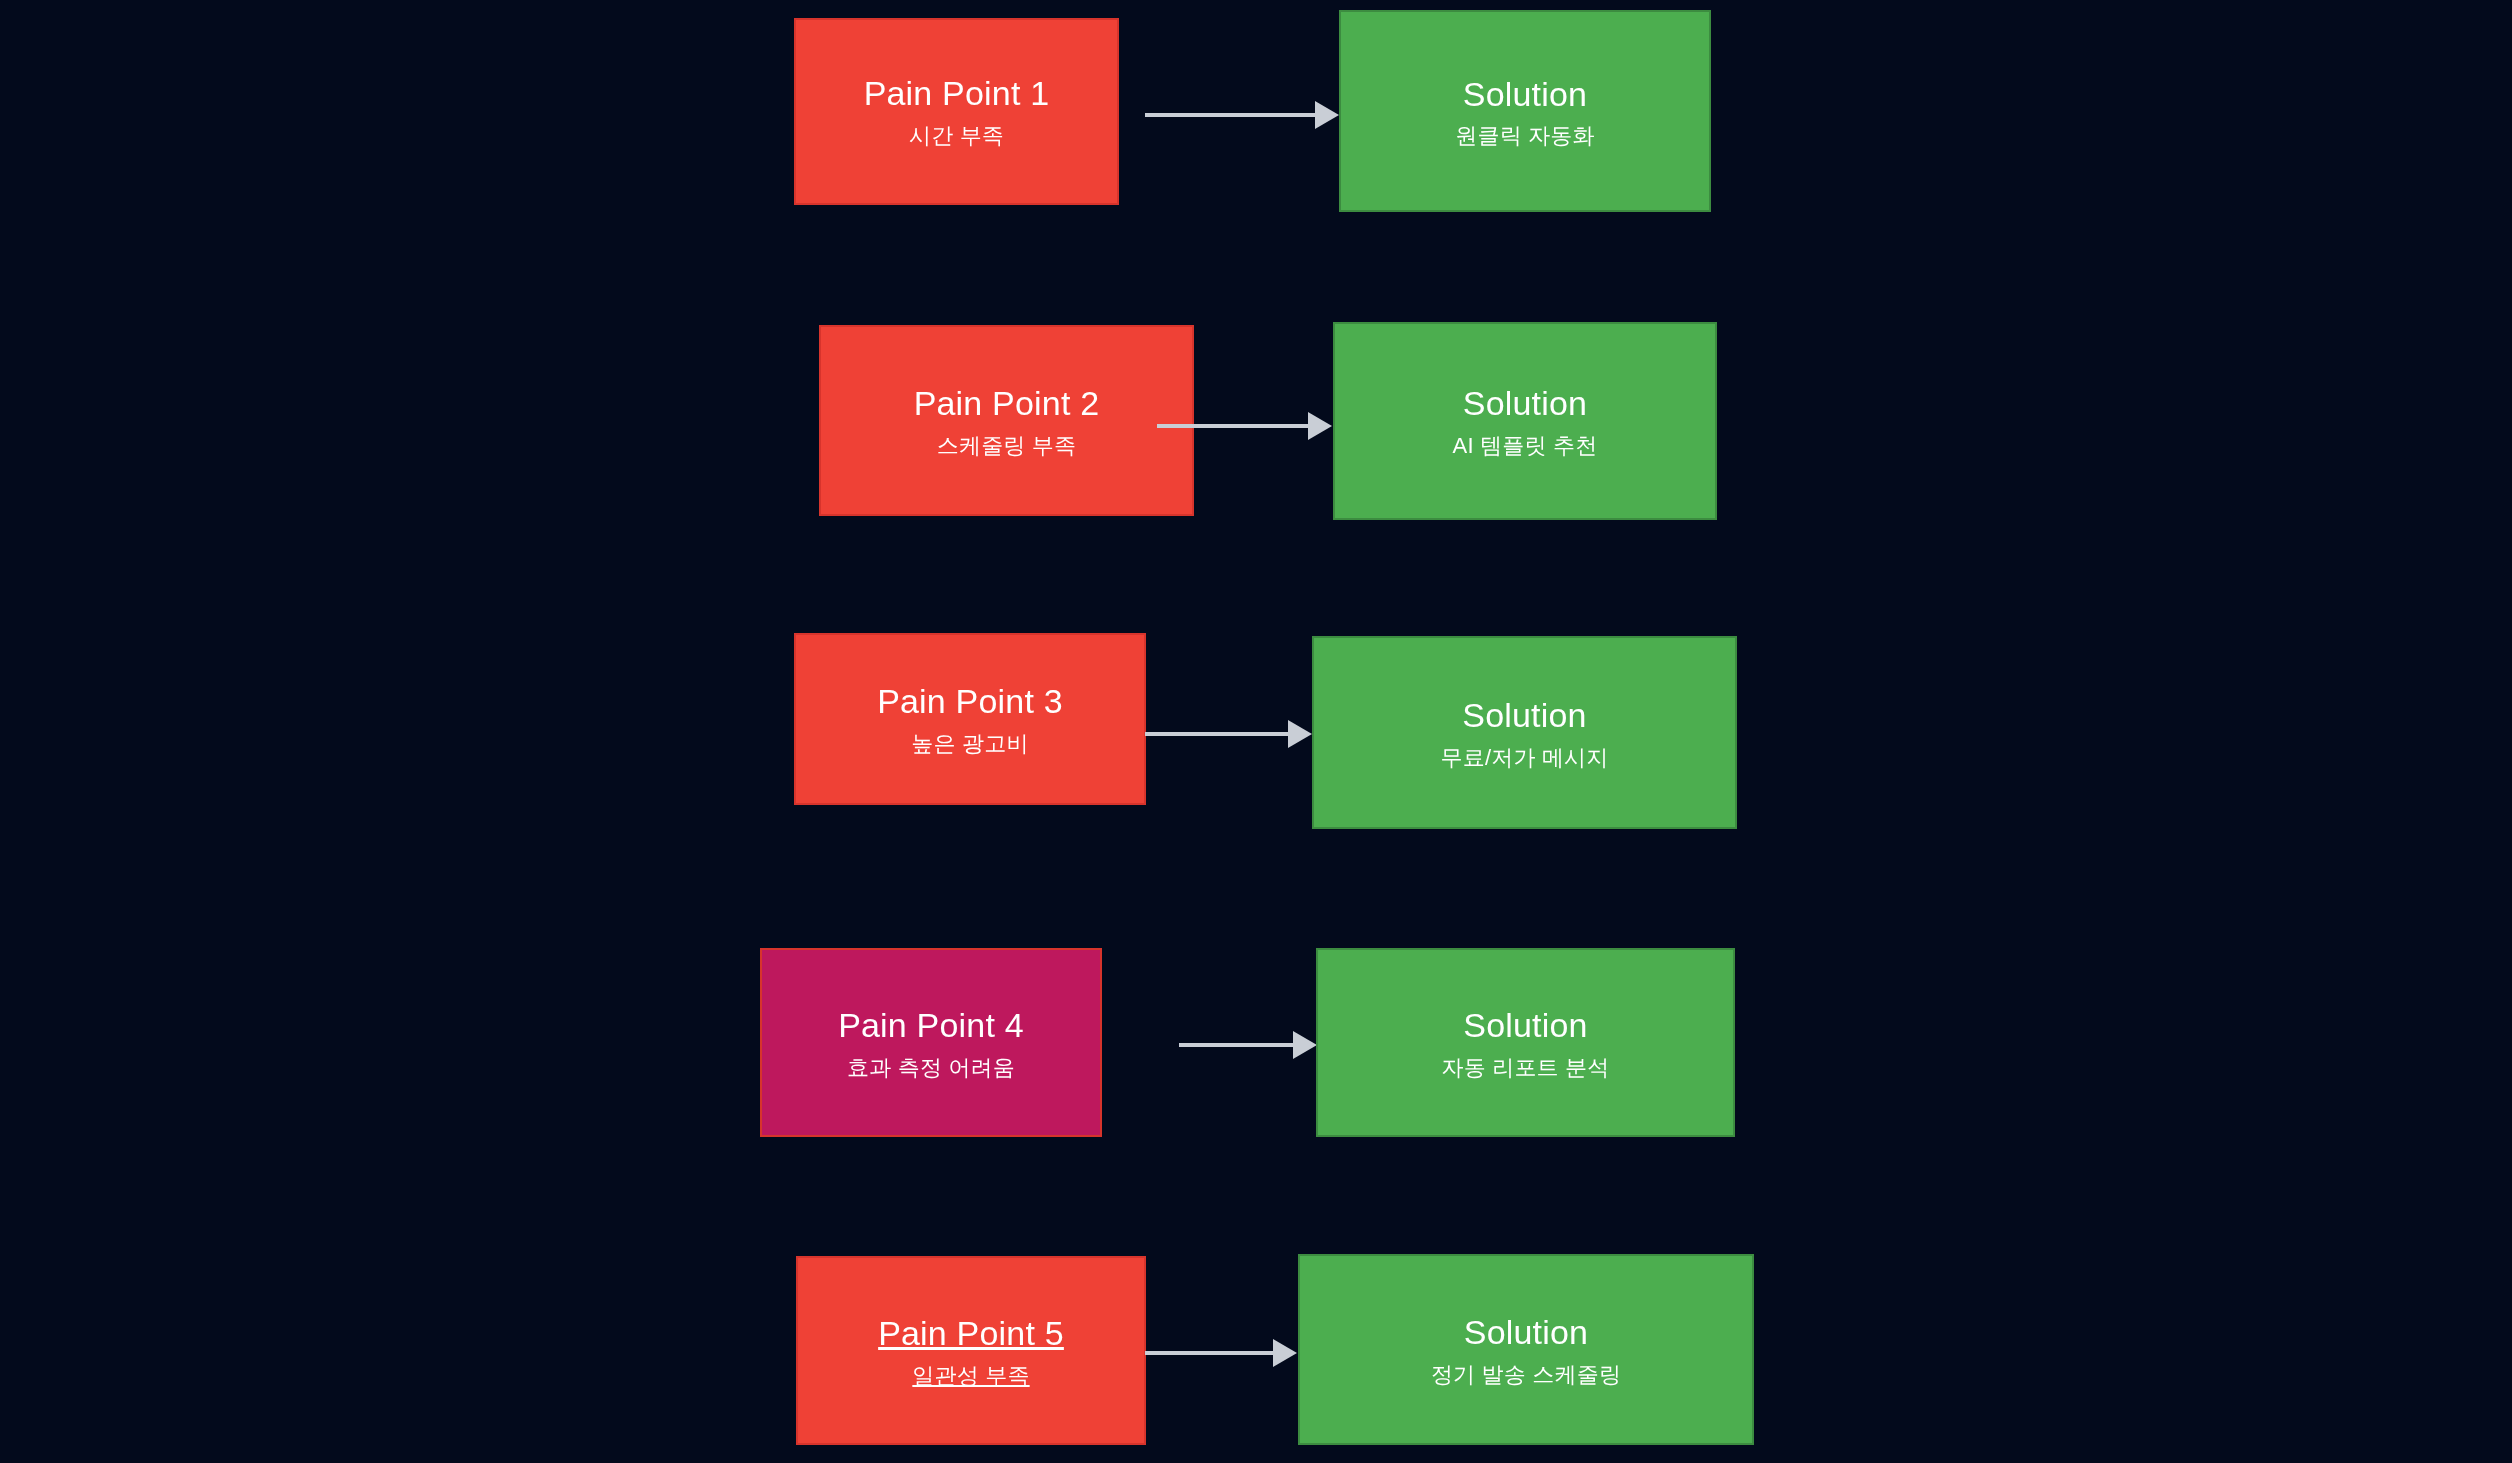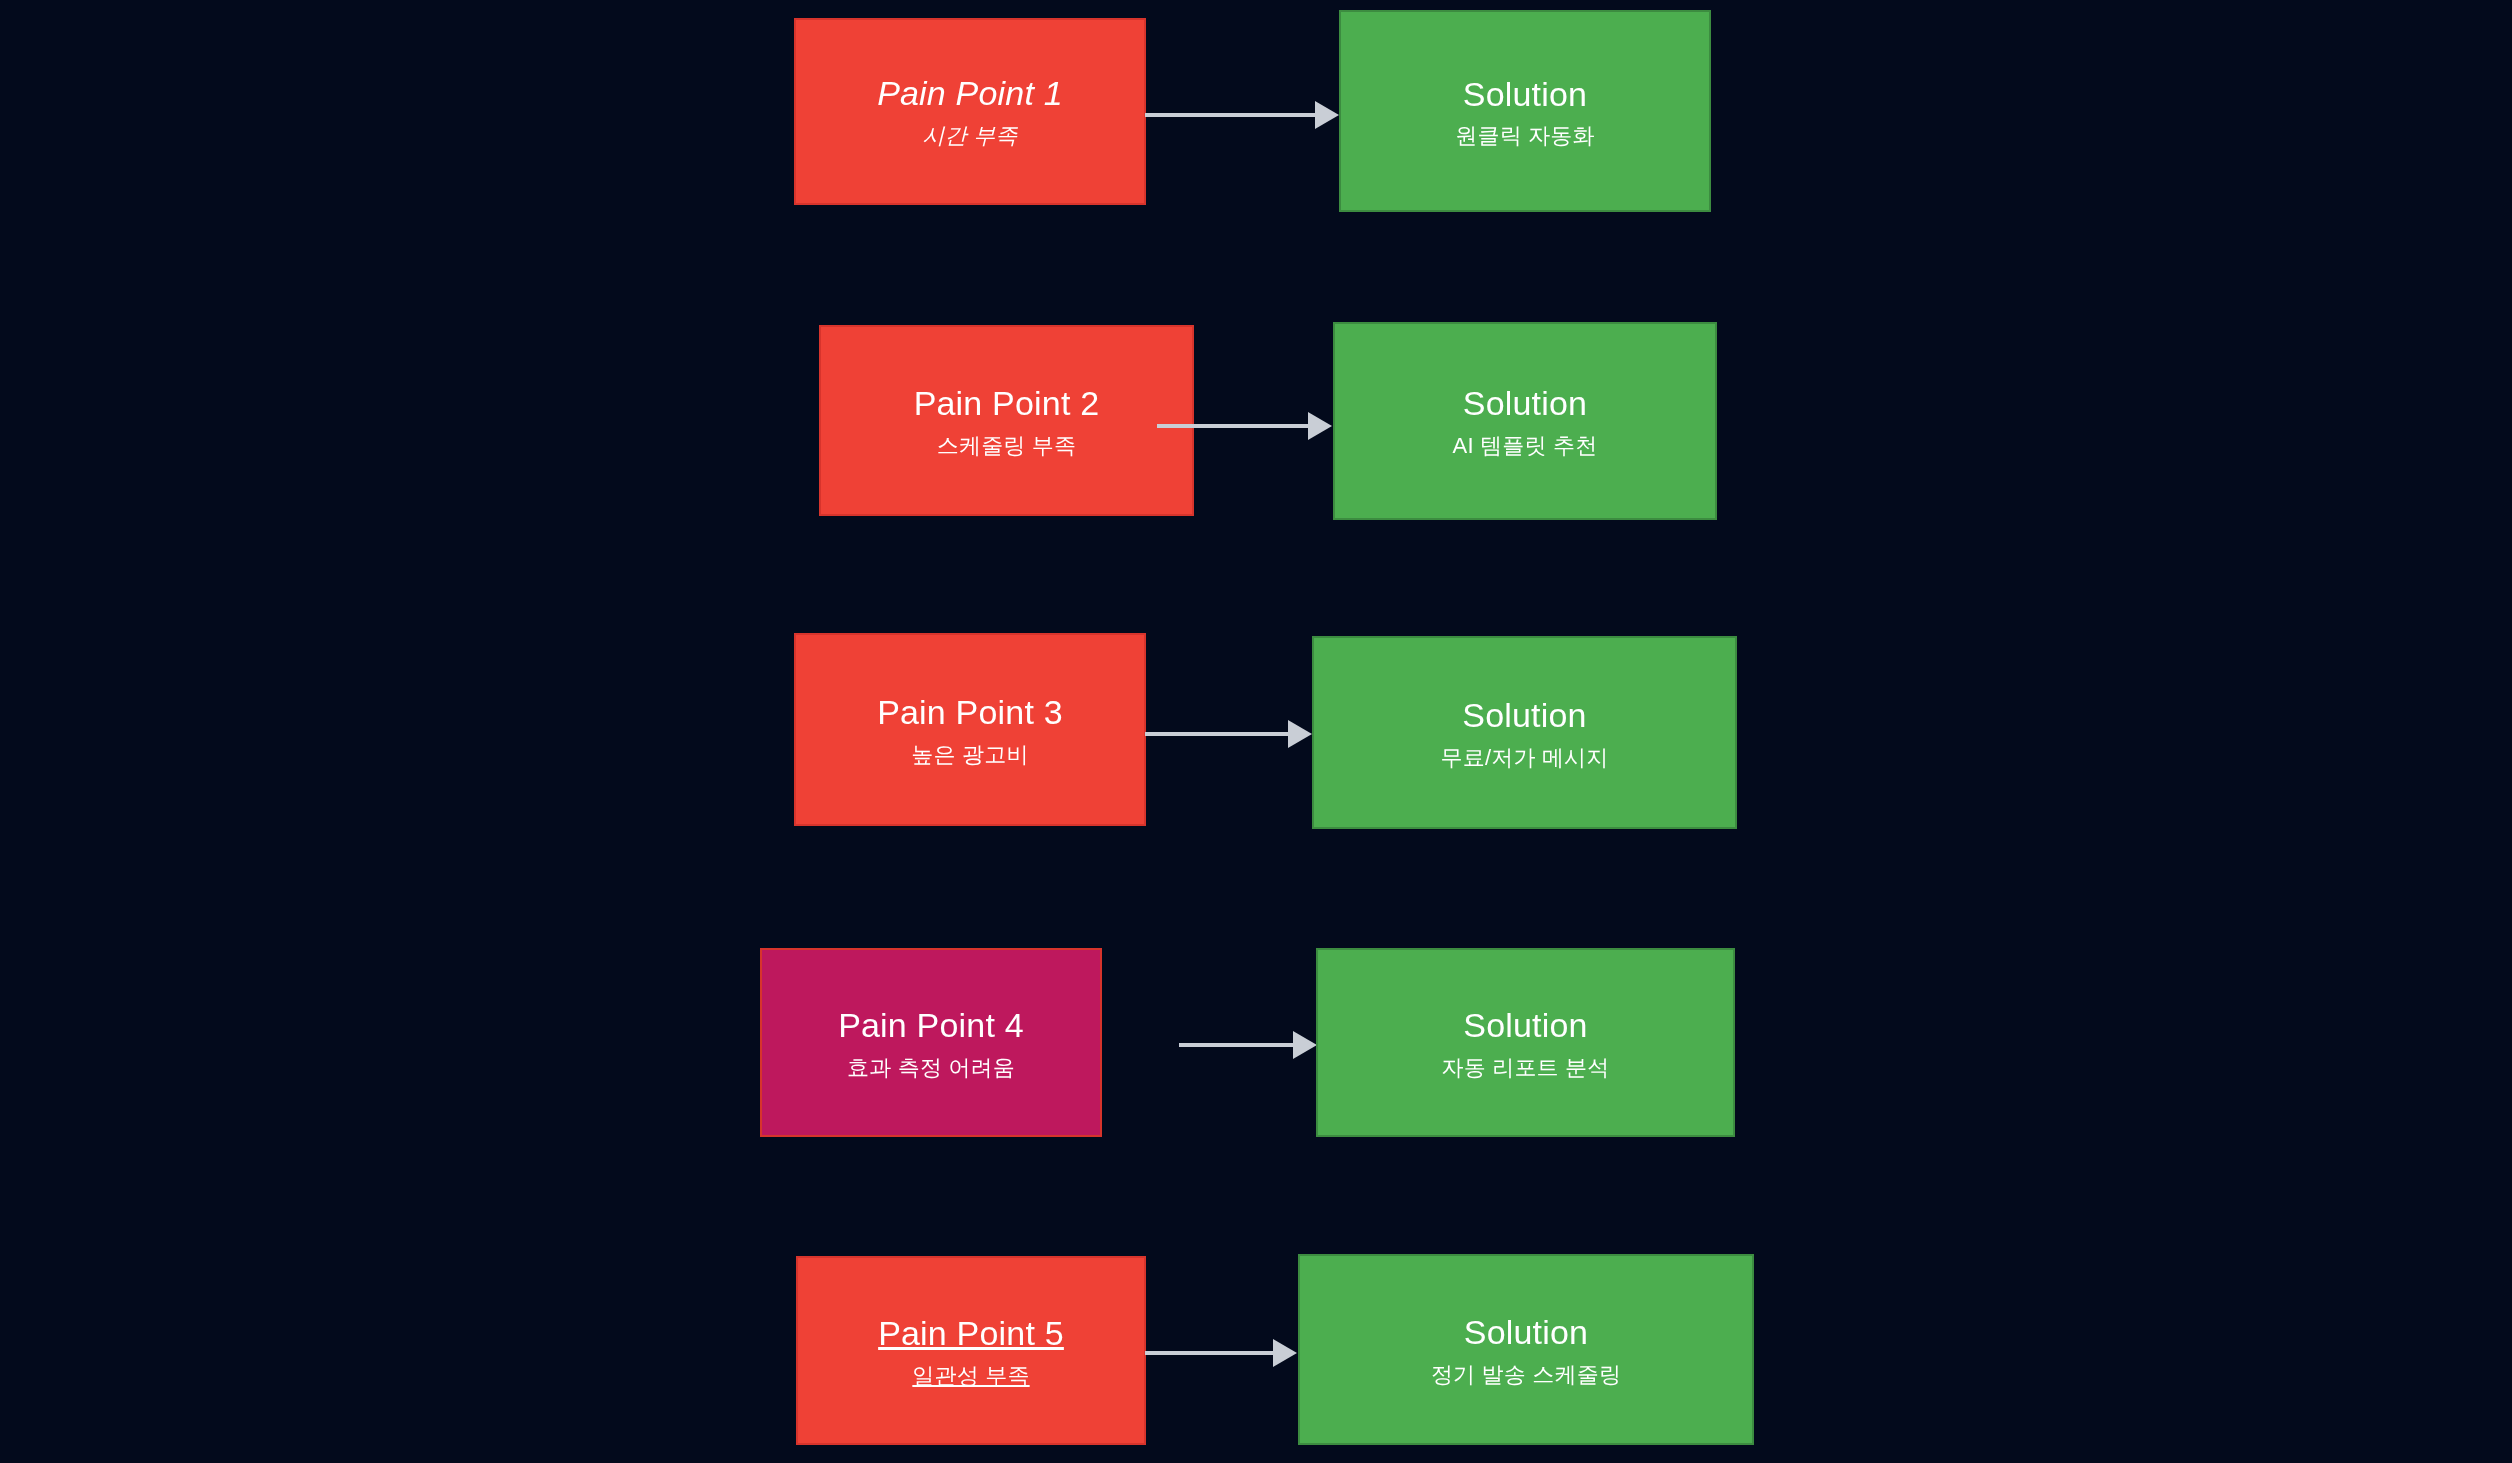--- a/index.html
+++ b/index.html
@@ -72,21 +72,21 @@
     border-top: 14px solid transparent;
     border-bottom: 14px solid transparent;
     border-left: 24px solid #c9ced6;
   }
 </style>
 </head>
 <body>
 
 <div id="stage" style="width: 2512px; height: 1464px; background: rgb(3, 10, 28);">
     <div class="flow-row">
-      <div class="node pain" style="left: 794px; top: 17.5px; width: 352px; height: 187px; background: rgb(239, 65, 54); border-color: rgb(215, 52, 44); color: rgb(255, 255, 255); font-style: italic;">
+      <div class="node pain" style="left: 794px; top: 17.5px; width: 325px; height: 187px; background: rgb(239, 65, 54); border-color: rgb(215, 52, 44); color: rgb(255, 255, 255);">
         <div class="line1">Pain Point 1</div>
         <div class="line2">시간 부족</div>
       </div>
       <div class="arrow" style="left: 1145px; top: 112px; width: 194px;">
         <div class="shaft" style="width: 170px; background: rgb(201, 206, 214);"></div>
         <div class="head" style="left: 170px; border-left-color: rgb(201, 206, 214);"></div>
       </div>
       <div class="node solution" style="left: 1339px; top: 10.2px; width: 372px; height: 202px; background: rgb(76, 174, 79); border-color: rgb(60, 140, 64); color: rgb(255, 255, 255);">
         <div class="line1">Solution</div>
         <div class="line2">원클릭 자동화</div>
@@ -100,21 +100,21 @@
       <div class="arrow" style="left: 1157px; top: 423px; width: 175px;">
         <div class="shaft" style="width: 151px; background: rgb(201, 206, 214);"></div>
         <div class="head" style="left: 151px; border-left-color: rgb(201, 206, 214);"></div>
       </div>
       <div class="node solution" style="left: 1333px; top: 322px; width: 384px; height: 198px; background: rgb(76, 174, 79); border-color: rgb(60, 140, 64); color: rgb(255, 255, 255);">
         <div class="line1">Solution</div>
         <div class="line2">AI 템플릿 추천</div>
       </div>
     </div>
     <div class="flow-row">
-      <div class="node pain" style="left: 794px; top: 633px; width: 352px; height: 193px; background: rgb(239, 65, 54); border-color: rgb(215, 52, 44); color: rgb(255, 255, 255);">
+      <div class="node pain" style="left: 794px; top: 633px; width: 352px; height: 172px; background: rgb(239, 65, 54); border-color: rgb(215, 52, 44); color: rgb(255, 255, 255);">
         <div class="line1">Pain Point 3</div>
         <div class="line2">높은 광고비</div>
       </div>
       <div class="arrow" style="left: 1145px; top: 731px; width: 167px;">
         <div class="shaft" style="width: 143px; background: rgb(201, 206, 214);"></div>
         <div class="head" style="left: 143px; border-left-color: rgb(201, 206, 214);"></div>
       </div>
       <div class="node solution" style="left: 1312px; top: 636px; width: 425px; height: 193px; background: rgb(76, 174, 79); border-color: rgb(60, 140, 64); color: rgb(255, 255, 255);">
         <div class="line1">Solution</div>
         <div class="line2">무료/저가 메시지</div>

